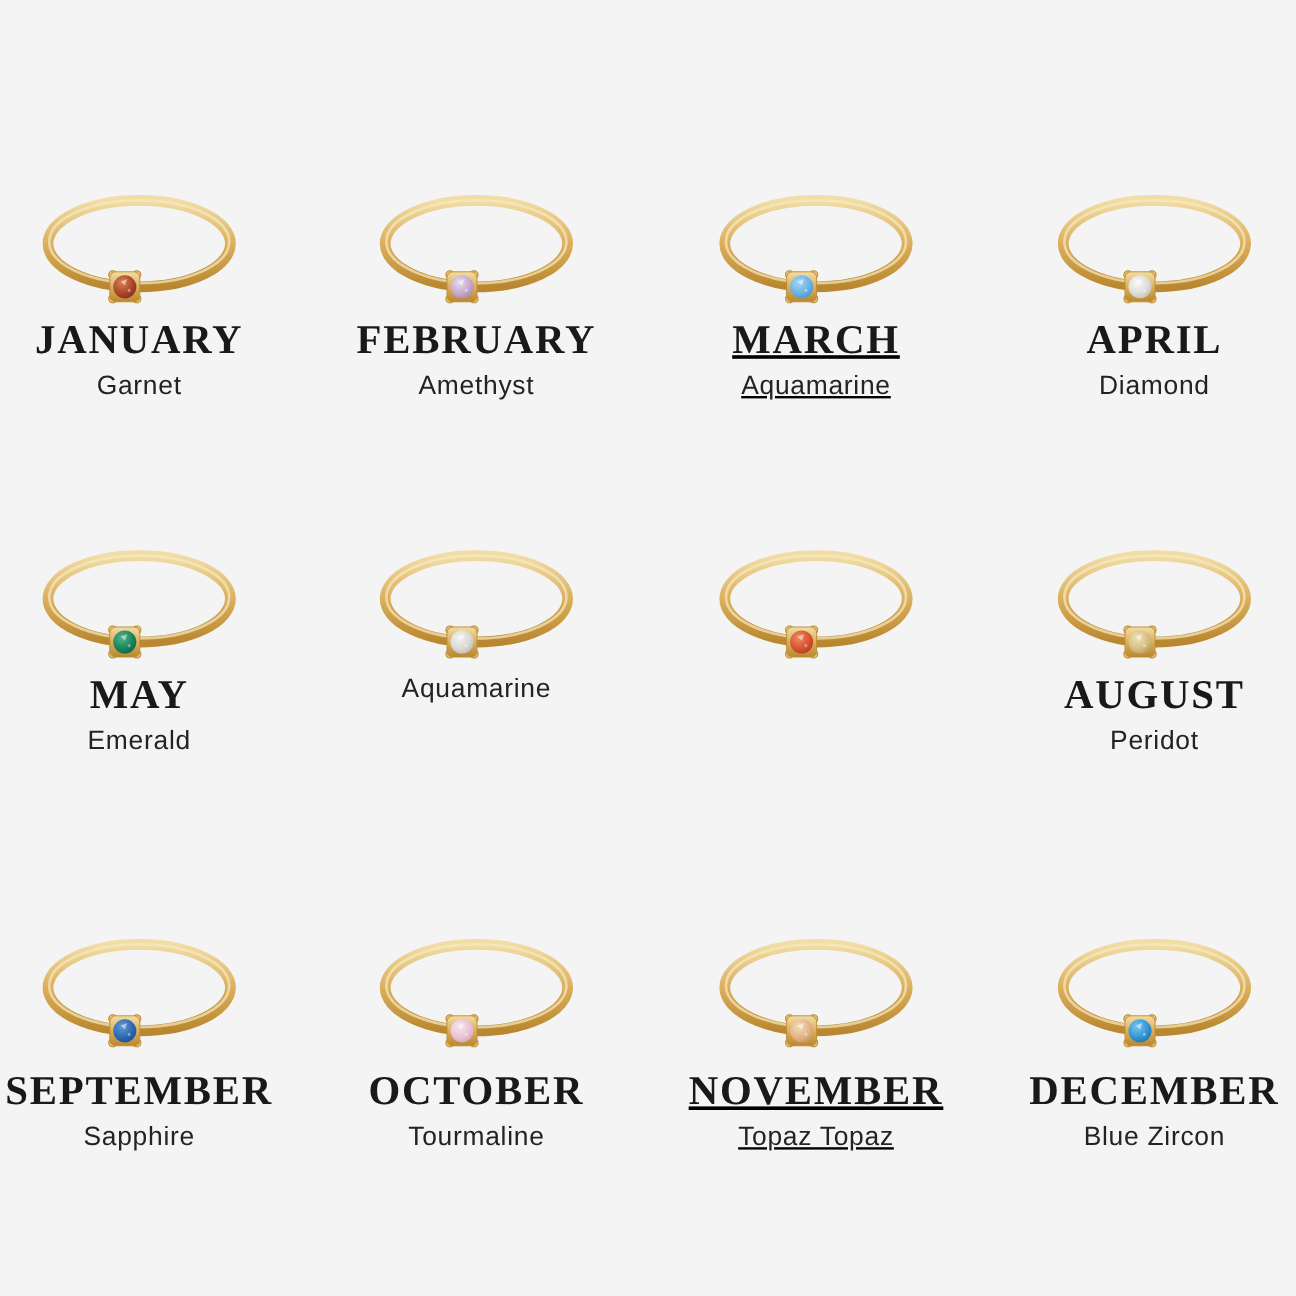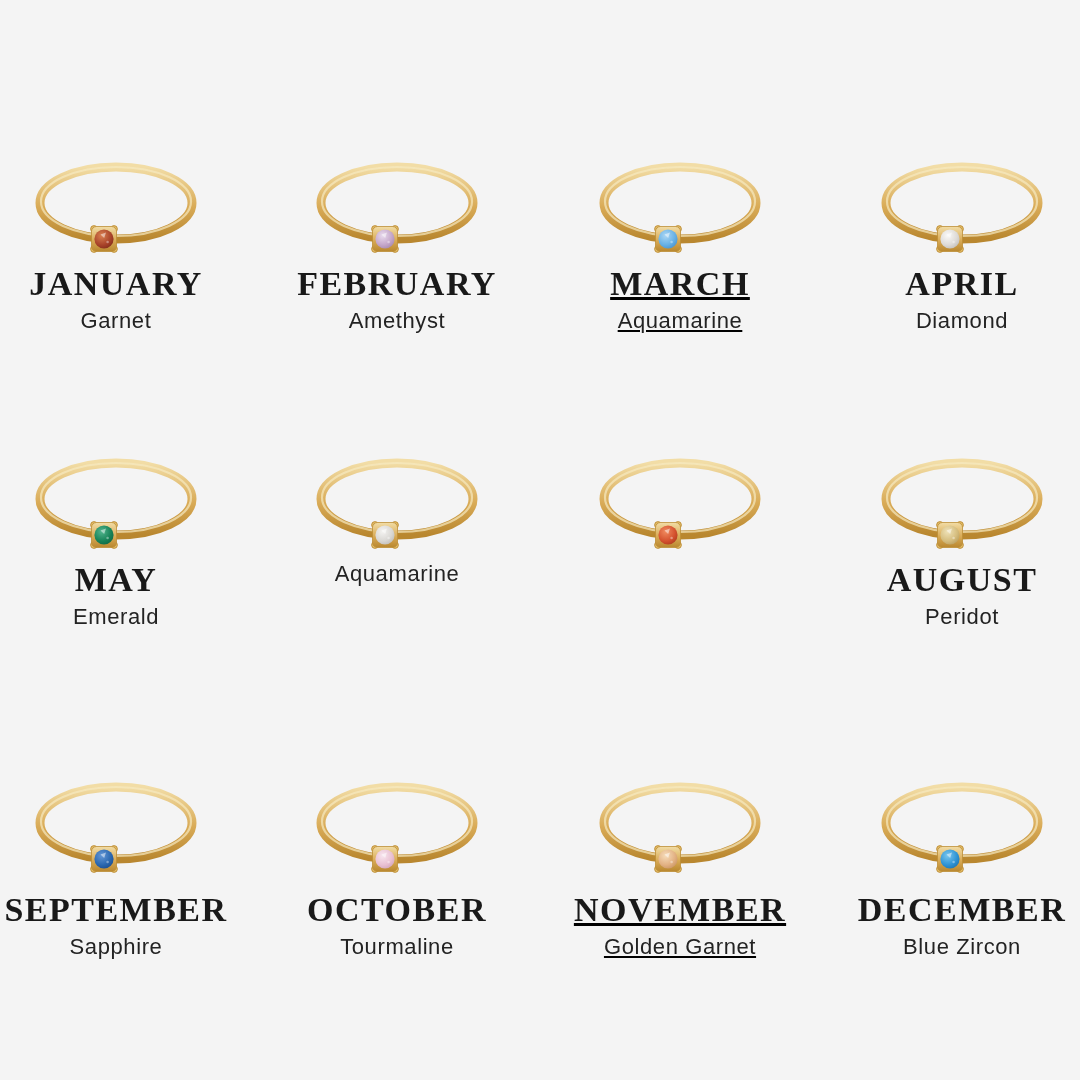--- a/index.html
+++ b/index.html
@@ -330,21 +330,21 @@
         <circle class="prong" cx="10" cy="-10" r="3.4" fill="#e3bd67"></circle>
         <circle class="prong" cx="-10" cy="10" r="3.4" fill="#e3bd67"></circle>
         <circle class="prong" cx="10" cy="10" r="3.4" fill="#e3bd67"></circle>
         <rect class="setting-rect" x="-12.5" y="-12.5" width="25" height="25" rx="5" fill="url(#band-grad)"></rect>
         <circle class="gem-circle" r="9.6" fill="url(#gem-10)"></circle>
         <path d="M -3.5 -4.5 L 2 -6.5 L 0.2 -1 Z" fill="#ffffff" opacity="0.5"></path>
         <circle cx="3.6" cy="3" r="1.3" fill="#ffffff" opacity="0.38"></circle>
       </g>
     </svg>
     <div class="month">NOVEMBER</div>
-    <div class="stone">Golden Garnet</div>
+    <div class="stone">Topaz Topaz</div>
   </div>
 
   <div class="cell col3 row2">
     <svg class="ring" viewBox="0 0 170 100" width="170" height="102">
       <ellipse class="band-fill" cx="85" cy="46" rx="76" ry="36" fill="none" stroke="url(#band-grad)" stroke-width="9"></ellipse>
       <ellipse cx="85" cy="44.5" rx="75" ry="34.5" fill="none" stroke="#f7e9c0" stroke-width="2.2" opacity="0.7"></ellipse>
       <g transform="translate(73,82)">
         <circle class="prong" cx="-10" cy="-10" r="3.4" fill="#e3bd67"></circle>
         <circle class="prong" cx="10" cy="-10" r="3.4" fill="#e3bd67"></circle>
         <circle class="prong" cx="-10" cy="10" r="3.4" fill="#e3bd67"></circle>

